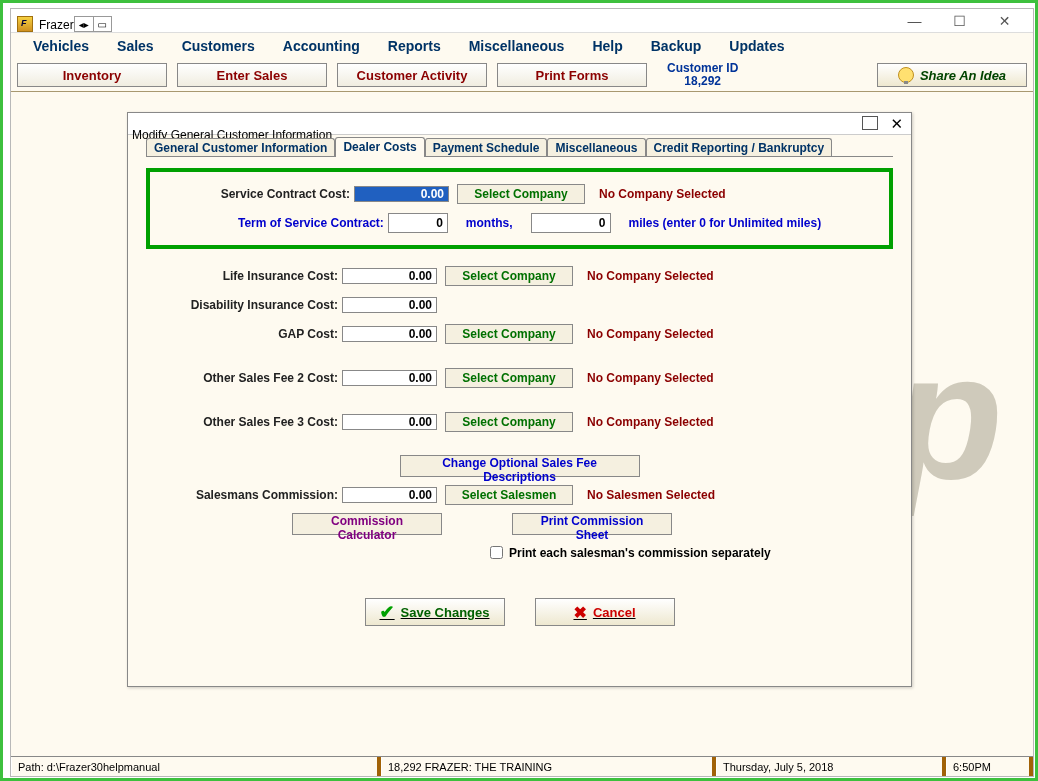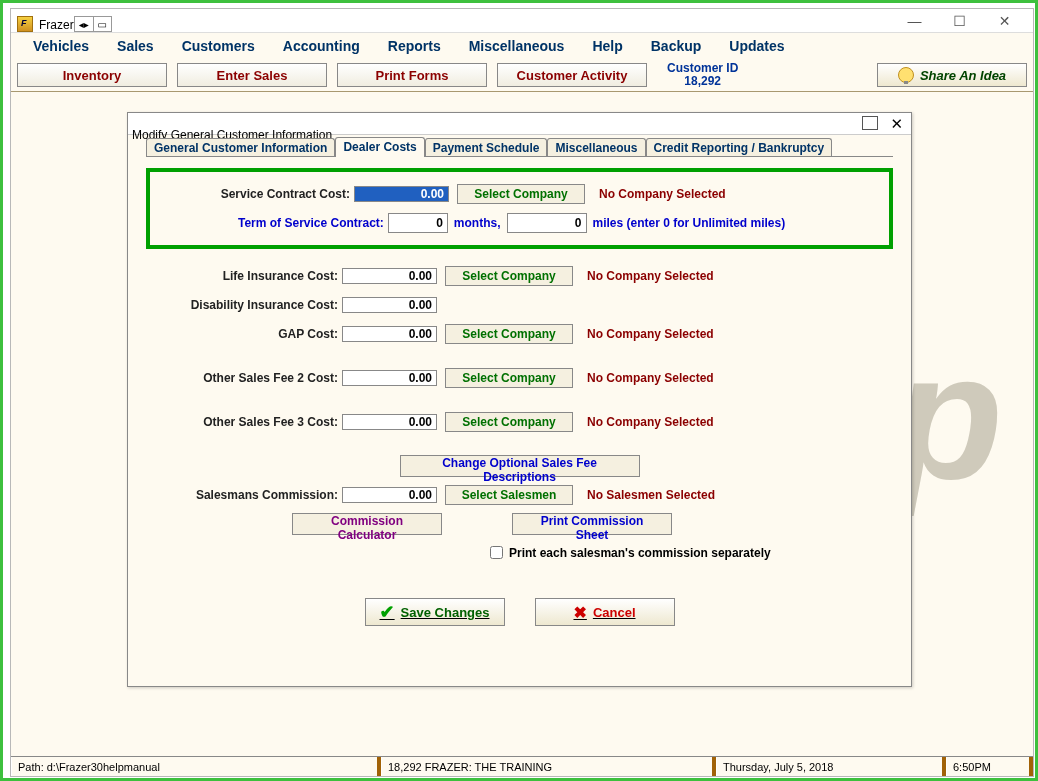--- a/index.html
+++ b/index.html
@@ -48,21 +48,21 @@
   .row { display: flex; align-items: center; height: 26px; margin: 3px 0; }
   .row.gap { margin-top:18px;}
   .label { width: 196px; text-align: right; font-size: 12px; font-weight: bold; color: #222; padding-right: 4px;}
   .num-input { width: 95px; height: 16px; border: 1px solid #888; background: #fff; text-align: right; padding: 0 4px; font-size: 12px; font-weight:bold;}
   .num-input.highlighted { color:#0000cc; }
   .num-input.sel { background:#2060c0; color:#fff;}
   .sel-btn { margin-left: 8px; width: 128px; height: 20px; border: 1px solid #888; background: #f5f0e0; color: #007000; font-weight: bold; font-size: 12px; cursor:pointer;}
   .status-text { margin-left: 14px; font-size: 12px; font-weight: bold; color: #8b0000; }
   .term-label { font-size:12px; font-weight:bold; color:#0000cc; margin-left:80px; margin-right:4px;}
   .small-input { width: 60px; height: 20px; border: 1px solid #888; background: #fff; text-align: right; padding: 0 4px; font-size: 12px; font-weight:bold;}
-  .unit-label { font-size:12px; font-weight:bold; color:#0000cc; margin:0 6px;}
+  .unit-label { font-size:12px; font-weight:bold; color:#0000cc; margin:0 18px;}
 
   .wide-btn { height:22px; border:1px solid #888; background:#f5f0e0; font-weight:bold; font-size:12px; cursor:pointer; padding:0 12px;}
   .blue-text { color:#0000cc; }
   .purple-text { color:#800080; }
 
   .check-row { display:flex; align-items:center; margin-left:340px; margin-top:6px; font-size:12px; font-weight:bold;}
   .check-row input { margin-right:6px;}
 
   .bottom-buttons { display:flex; justify-content:center; gap:30px; margin-top:36px;}
   .big-btn { width:140px; height:28px; border:1px solid #888; background: linear-gradient(#fff,#eee8d0); display:flex; align-items:center; justify-content:center; gap:6px; font-size:13px; font-weight:bold; text-decoration:underline; cursor:pointer;}
@@ -104,22 +104,22 @@
     <span class="menu-item">Reports</span>
     <span class="menu-item">Miscellaneous</span>
     <span class="menu-item">Help</span>
     <span class="menu-item">Backup</span>
     <span class="menu-item">Updates</span>
   </div>
 
   <div class="toolbar">
     <button class="tool-btn">Inventory</button>
     <button class="tool-btn">Enter Sales</button>
+    <button class="tool-btn">Customer Activity</button>
     <button class="tool-btn">Print Forms</button>
-    <button class="tool-btn">Customer Activity</button>
     <div class="customer-id-box">
       <div>Customer ID</div>
       <div>18,292</div>
     </div>
     <div class="share-btn">
       <span class="idea-icon"></span>
       <span>Share An Idea</span>
     </div>
   </div>
 

